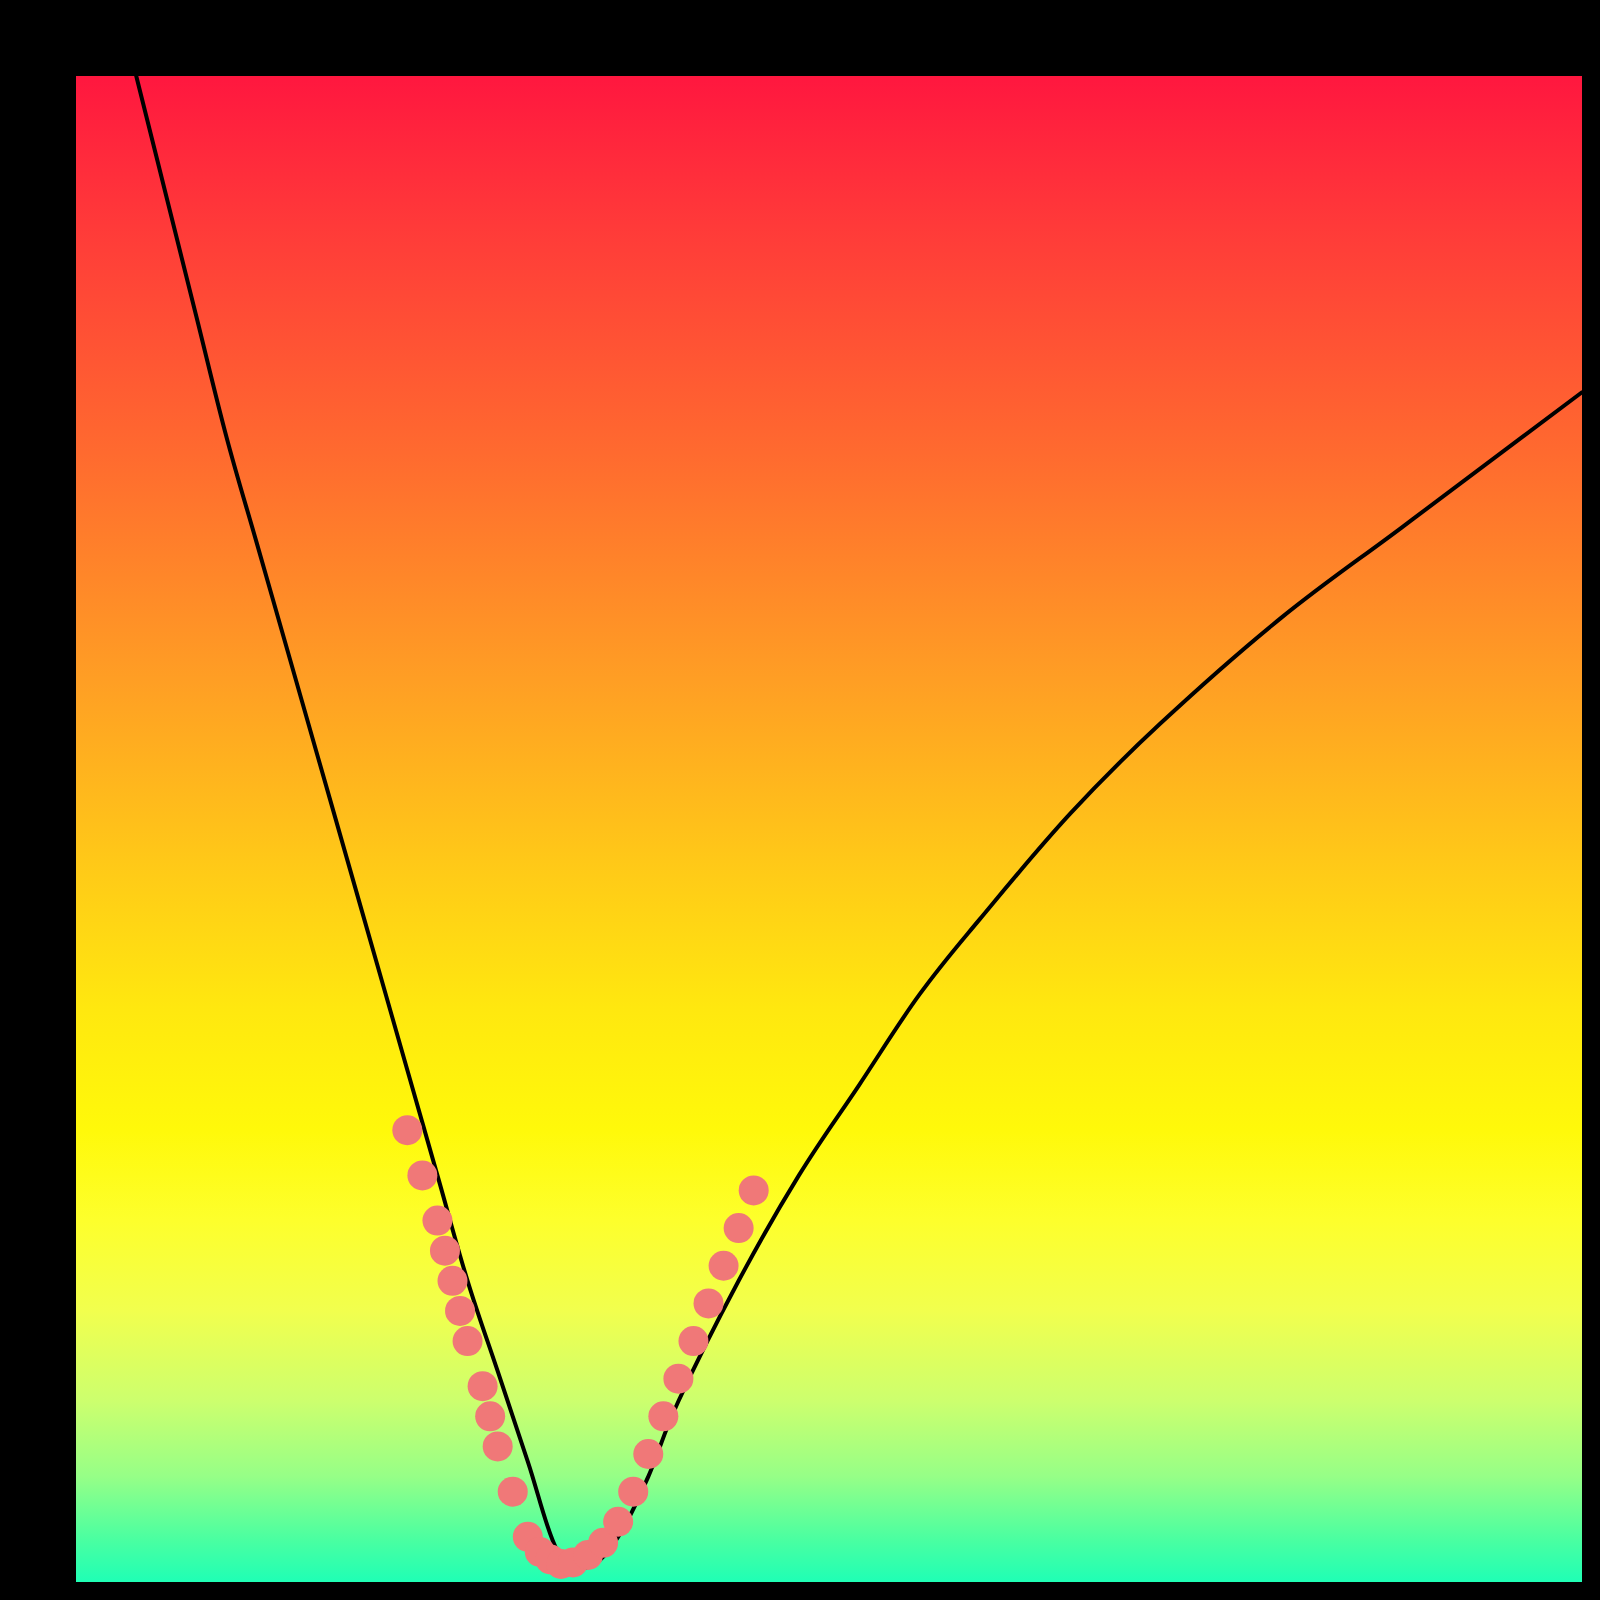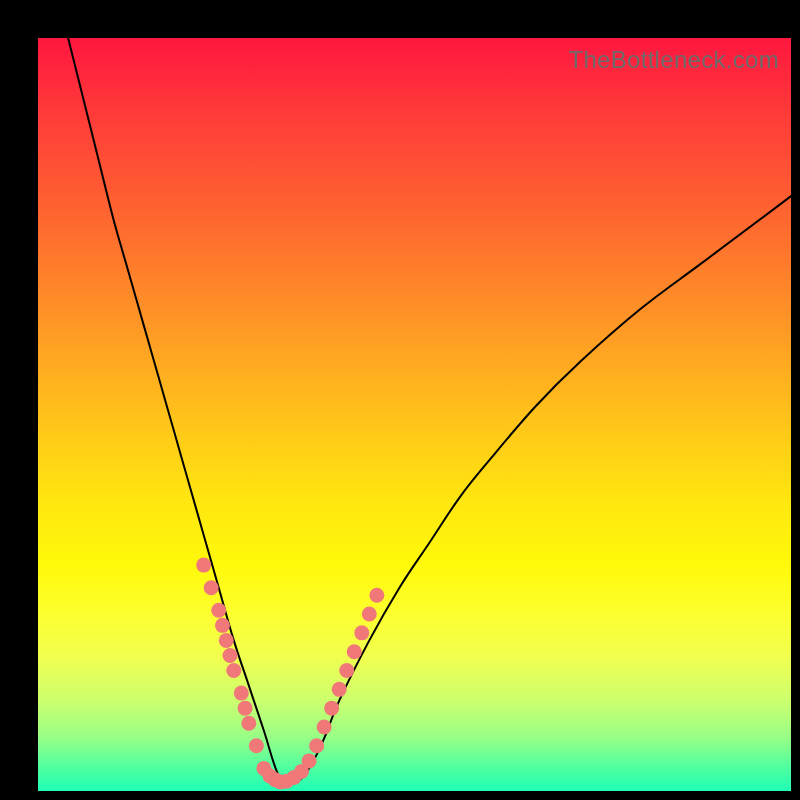--- a/index.html
+++ b/index.html
@@ -55,21 +55,20 @@
     width: 753px;
     height: 753px;
     overflow: visible;
   }
 </style>
 </head>
 <body>
 
 <div class="frame">
   <div class="plot-area">
-    <div class="watermark">TheBottleneck.com</div>
     <svg class="overlay" viewBox="0 0 753 753" preserveAspectRatio="none">
       <g id="curve-group">
           <path d="M 30.12 0.00 C 32.83 10.84, 39.76 38.55, 45.18 60.24 C 50.60 81.93, 54.82 98.79, 60.24 120.48 C 65.66 142.17, 69.88 160.39, 75.30 180.72 C 80.72 201.05, 84.94 214.45, 90.36 233.43 C 95.78 252.41, 100.00 267.16, 105.42 286.14 C 110.84 305.12, 115.06 319.87, 120.48 338.85 C 125.90 357.83, 130.12 372.58, 135.54 391.56 C 140.96 410.54, 145.18 425.29, 150.60 444.27 C 156.02 463.25, 160.24 478.00, 165.66 496.98 C 171.08 515.96, 175.30 530.71, 180.72 549.69 C 186.14 568.67, 190.36 584.78, 195.78 602.40 C 201.20 620.02, 205.42 631.32, 210.84 647.58 C 216.26 663.84, 220.48 676.50, 225.90 692.76 C 231.32 709.02, 235.54 728.45, 240.96 737.94 C 246.38 747.43, 250.60 746.83, 256.02 745.47 C 261.44 744.11, 265.66 738.54, 271.08 730.41 C 276.50 722.28, 280.72 712.49, 286.14 700.29 C 291.56 688.09, 293.07 680.26, 301.20 662.64 C 309.33 645.02, 320.48 622.73, 331.32 602.40 C 342.16 582.07, 350.60 567.31, 361.44 549.69 C 372.28 532.07, 380.72 520.77, 391.56 504.51 C 402.40 488.25, 410.84 474.24, 421.68 459.33 C 432.52 444.42, 438.25 437.94, 451.80 421.68 C 465.35 405.42, 480.72 386.59, 496.98 368.97 C 513.24 351.35, 523.18 341.41, 542.16 323.79 C 561.14 306.17, 580.71 288.70, 602.40 271.08 C 624.09 253.46, 640.95 242.16, 662.64 225.90 C 684.33 209.64, 706.62 192.92, 722.88 180.72 C 739.14 168.52, 747.58 162.20, 753.00 158.13" fill="none" stroke="#000000" stroke-width="2" stroke-linecap="round"></path>
         </g>
       <g id="dots-group">
           <circle cx="165.66" cy="527.10" r="7.5" fill="#f07878"></circle>
           <circle cx="173.19" cy="549.69" r="7.5" fill="#f07878"></circle>
           <circle cx="180.72" cy="572.28" r="7.5" fill="#f07878"></circle>
           <circle cx="184.48" cy="587.34" r="7.5" fill="#f07878"></circle>
           <circle cx="188.25" cy="602.40" r="7.5" fill="#f07878"></circle>

